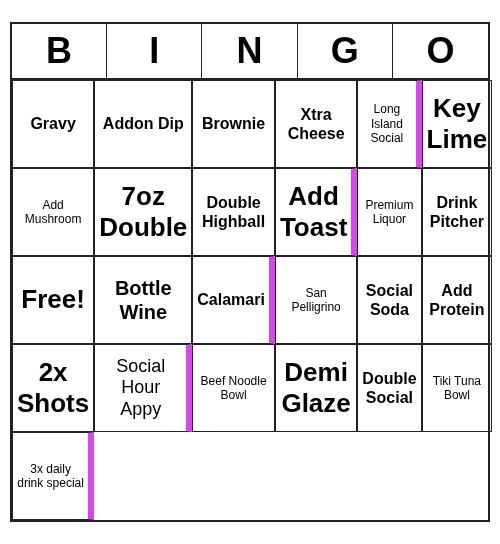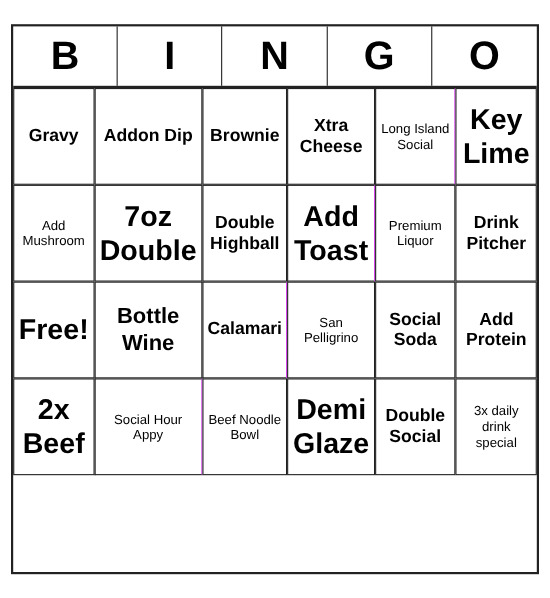--- a/index.html
+++ b/index.html
@@ -41,21 +41,21 @@
       border: 1px solid #222;
       text-align: center;
       display: flex;
       align-items: center;
       justify-content: center;
       padding: 4px;
       min-height: 88px;
       line-height: 1.2;
     }
     .bingo-cell:nth-child(5n) {
-      border-right: 1px solid #d946ef;
+      border-right: 6px solid #d946ef;
     }
   </style>
 </head>
 <body>
 
 <div class="bingo-card">
   <div class="bingo-header">
     <div class="bingo-header-cell">B</div>
     <div class="bingo-header-cell">I</div>
     <div class="bingo-header-cell">N</div>
@@ -111,31 +111,34 @@
       <div class="bingo-cell">
         <span style="font-size: 12px; font-weight: normal; line-height: 1.2;">San Pelligrino</span>
       </div>
       <div class="bingo-cell">
         <span style="font-size: 16px; font-weight: bold; line-height: 1.2;">Social Soda</span>
       </div>
       <div class="bingo-cell">
         <span style="font-size: 16px; font-weight: bold; line-height: 1.2;">Add Protein</span>
       </div>
       <div class="bingo-cell">
-        <span style="font-size: 26px; font-weight: bold; line-height: 1.2;">2x Beef</span>
+        <span style="font-size: 26px; font-weight: bold; line-height: 1.2;">2x Shots</span>
       </div>
       <div class="bingo-cell">
-        <span style="font-size: 12px; font-weight: normal; line-height: 1.2; text-align: center;">Social Hour Appy</span>
+        <span style="font-size: 18px; font-weight: normal; line-height: 1.2; text-align: center;">Social Hour Appy</span>
       </div>
       <div class="bingo-cell">
         <span style="font-size: 12px; font-weight: normal; line-height: 1.2;">Beef Noodle Bowl</span>
       </div>
       <div class="bingo-cell">
         <span style="font-size: 26px; font-weight: bold; line-height: 1.2;">Demi Glaze</span>
       </div>
       <div class="bingo-cell">
         <span style="font-size: 16px; font-weight: bold; line-height: 1.2;">Double Social</span>
       </div>
       <div class="bingo-cell">
+        <span style="font-size: 12px; font-weight: normal; line-height: 1.2;">Tiki Tuna Bowl</span>
+      </div>
+      <div class="bingo-cell">
         <span style="font-size: 12px; font-weight: normal; line-height: 1.2;">3x daily drink special</span>
       </div>
     </div>
 </div>
 
 </body></html>

